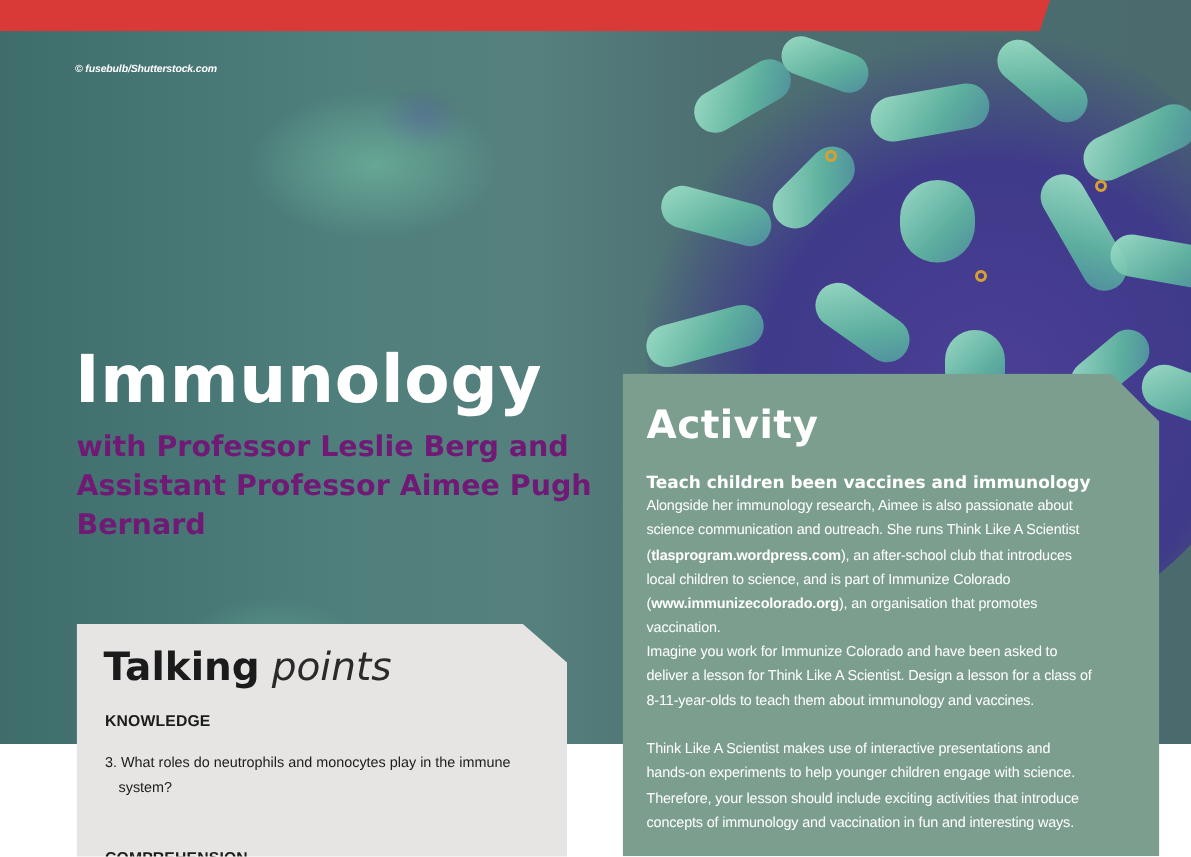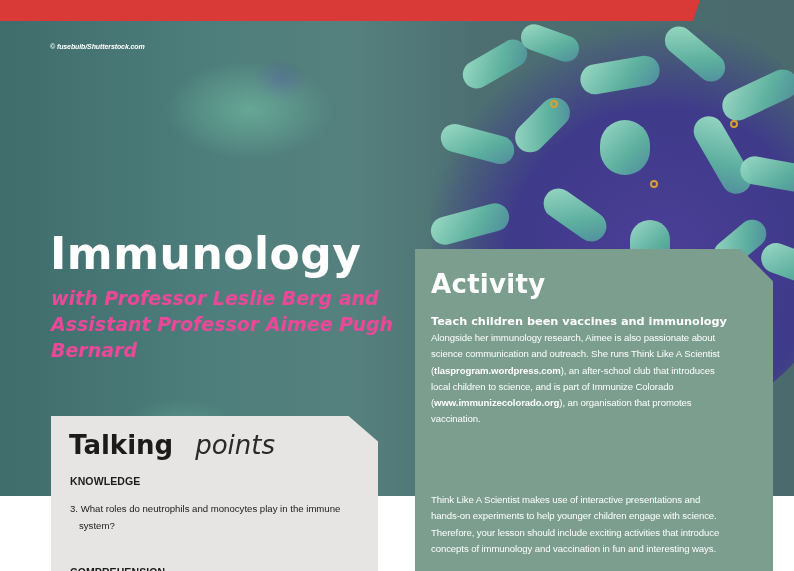--- a/index.html
+++ b/index.html
@@ -33,22 +33,22 @@
     .credit {
       position: absolute; left: 50px; top: 43px; font-size: 7px; font-weight: bold; font-style: italic;
       color: #ffffff; letter-spacing: -0.1px;
     }
 
     .title {
       position: absolute; left: 50px; top: 232px; color: #ffffff; font-family: "DejaVu Sans", sans-serif;
       font-weight: bold; font-size: 44px; letter-spacing: 0.5px; line-height: 1;
     }
     .subtitle {
-      position: absolute; left: 51px; top: 285px; width: 360px; color: #ec4899; font-family: "DejaVu Sans", sans-serif;
-      font-weight: bold; font-style: italic; font-size: 19px; line-height: 26px;
+      position: absolute; left: 51px; top: 285px; width: 360px; color: #701a75; font-family: "DejaVu Sans", sans-serif;
+      font-weight: bold; font-size: 19px; line-height: 26px;
     }
 
     .activity {
       position: absolute; left: 415px; top: 249px; width: 358px; height: 322px; background: #7b9e8f;
       clip-path: polygon(0 0, 91% 0, 100% 10%, 100% 100%, 0 100%);
       color: #ffffff;
     }
     .activity h2 {
       position: absolute; left: 16px; top: 20px; font-family: "DejaVu Sans", sans-serif; font-weight: bold;
       font-size: 26px; letter-spacing: 0.3px;
@@ -66,21 +66,21 @@
 
     .talking {
       position: absolute; left: 51px; top: 416px; width: 327px; height: 160px; background: #e6e5e3;
       clip-path: polygon(0 0, 91% 0, 100% 16%, 100% 100%, 0 100%);
       color: #1b1b1b;
     }
     .talking h2 {
       position: absolute; left: 18px; top: 16px; font-family: "DejaVu Sans", sans-serif; font-size: 26px; line-height: 1;
     }
     .talking h2 .strong { font-weight: bold; }
-    .talking h2 .light { font-weight: normal; font-style: italic; margin-left: 22px; color: #2a2a2a; }
+    .talking h2 .light { font-weight: normal; font-style: italic; margin-left: 8px; color: #2a2a2a; }
     .talking .section {
       position: absolute; left: 19px; font-weight: bold; font-size: 10.5px; letter-spacing: 0.1px;
     }
     .talking .s1 { top: 59px; }
     .talking .s2 { top: 150px; }
     .talking ol { position: absolute; left: 19px; top: 85px; width: 300px; list-style: none; font-size: 9.6px; line-height: 16.5px; }
     .talking ol li { padding-left: 9px; text-indent: -9px; }
   </style>
 </head>
 <body>
@@ -114,20 +114,21 @@
 
 <div class="credit">© fusebulb/Shutterstock.com</div>
 
 <h1 class="title">Immunology</h1>
 <div class="subtitle">with Professor Leslie Berg and Assistant Professor Aimee Pugh Bernard</div>
 
 <section class="activity">
   <h2>Activity</h2>
   <div class="lead">Teach children been vaccines and immunology</div>
   <p class="para p1"><span>Alongside her immunology research, Aimee is also passionate about science communication and outreach. She runs Think Like A Scientist (</span><b>tlasprogram.wordpress.com</b><span>), an after-school club that introduces local children to science, and is part of Immunize Colorado (</span><b>www.immunizecolorado.org</b><span>), an organisation that promotes vaccination.</span></p>
+  <p class="para p2">Imagine you work for Immunize Colorado and have been asked to deliver a lesson for Think Like A Scientist. Design a lesson for a class of 8-11-year-olds to teach them about immunology and vaccines.</p>
   <p class="para p3">Think Like A Scientist makes use of interactive presentations and hands-on experiments to help younger children engage with science. Therefore, your lesson should include exciting activities that introduce concepts of immunology and vaccination in fun and interesting ways.</p>
 </section>
 
 <section class="talking">
   <h2><span class="strong">Talking</span><span class="light">points</span></h2>
   <div class="section s1">KNOWLEDGE</div>
   <ol>
     <li>3. What roles do neutrophils and monocytes play in the immune system?</li>
   </ol>
   <div class="section s2">COMPREHENSION</div>

